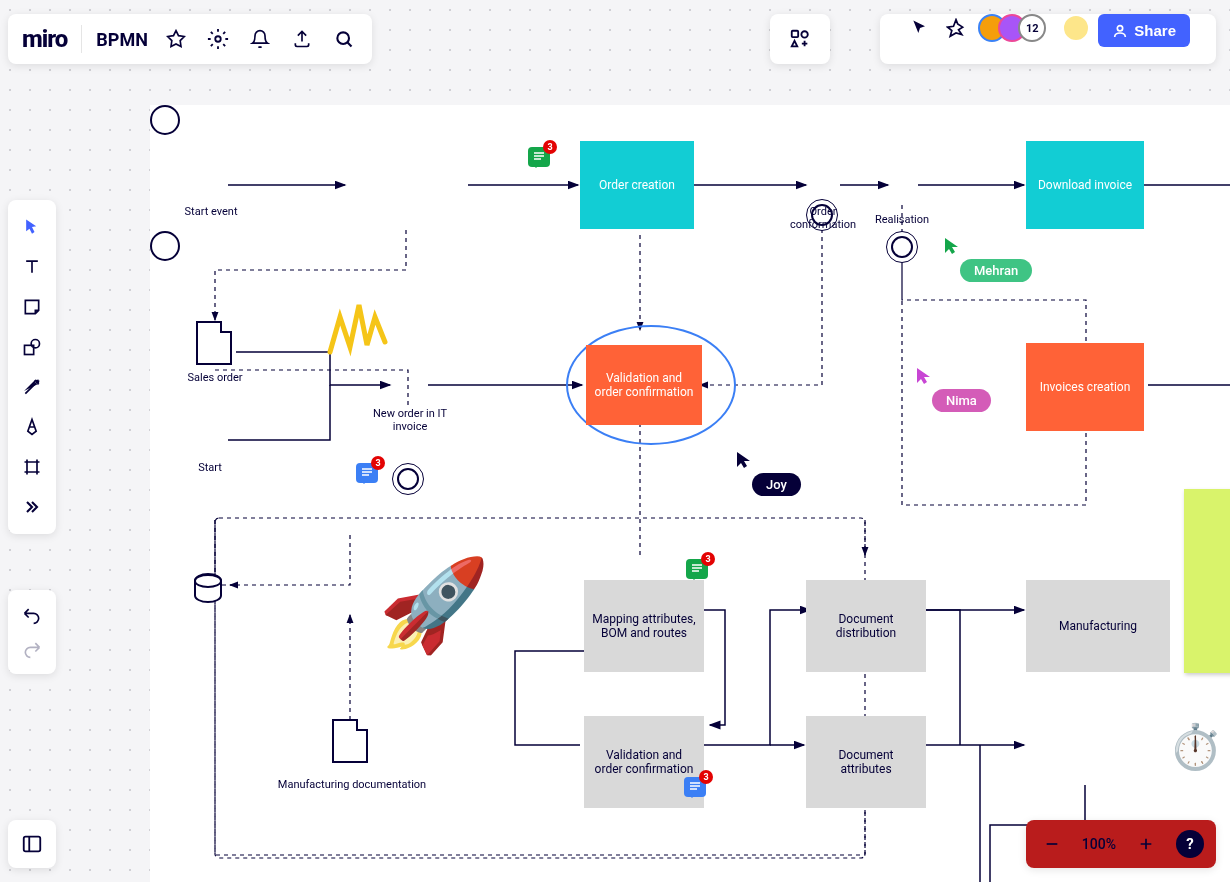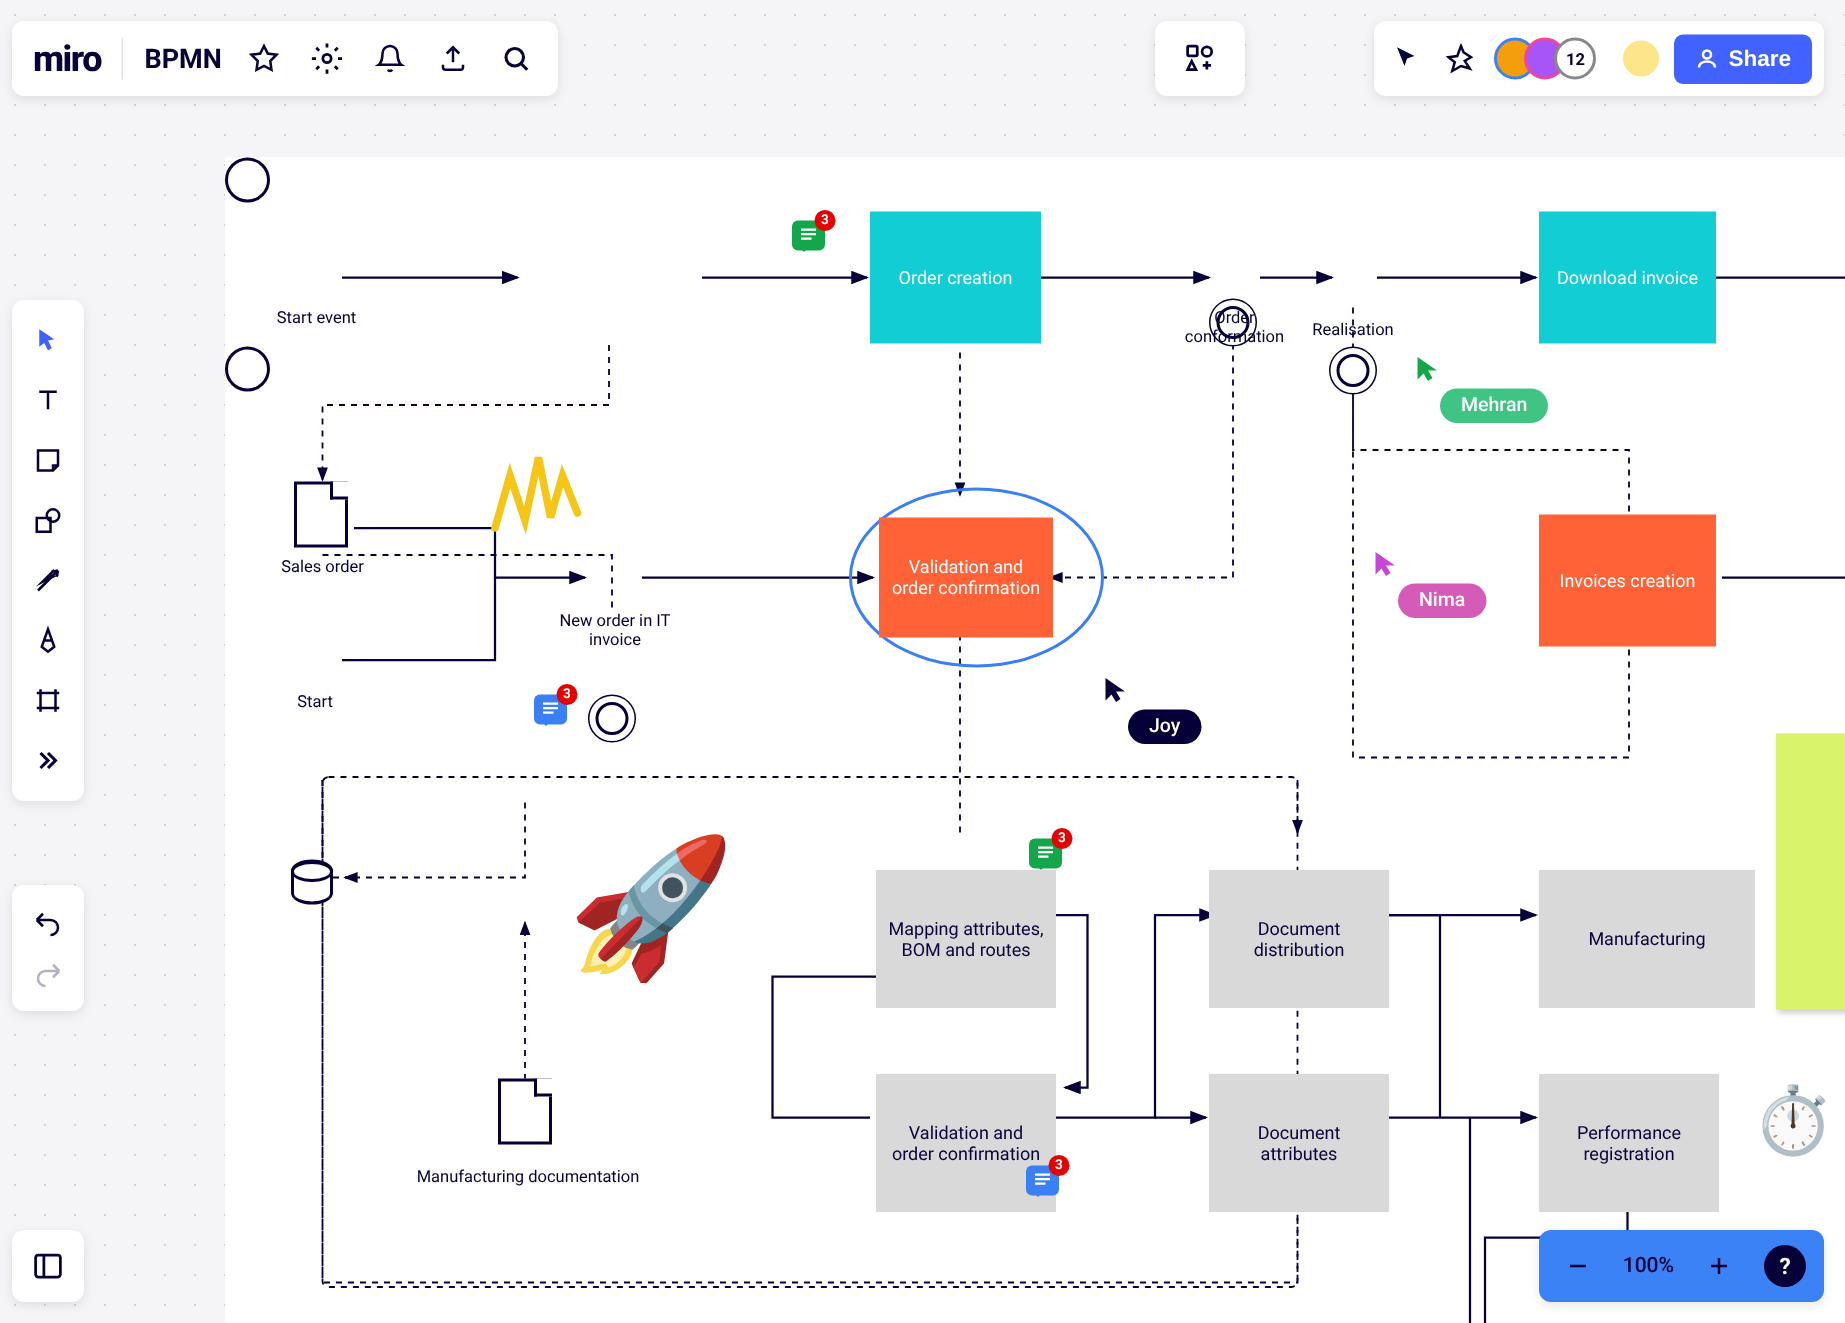--- a/index.html
+++ b/index.html
@@ -4,31 +4,31 @@
 <style>
 *{box-sizing:border-box;margin:0;padding:0;}
 body{font-family:-apple-system,BlinkMacSystemFont,"Segoe UI",Roboto,sans-serif;width:1230px;height:882px;background:#f5f5f7;overflow:hidden;position:relative;}
 .dotgrid{position:absolute;inset:0;background-image:radial-gradient(circle,#d0d0d5 1px,transparent 1px);background-size:20px 20px;}
 .topbar-left{position:absolute;top:14px;left:8px;height:50px;background:#fff;border-radius:8px;box-shadow:0 2px 8px rgba(0,0,0,0.1);display:flex;align-items:center;padding:0 14px;gap:14px;}
 .logo{font-size:24px;font-weight:800;color:#050038;letter-spacing:-1px;}
 .divider{width:1px;height:28px;background:#e5e5e5;}
 .board-name{font-size:18px;font-weight:700;color:#050038;}
 .icon-btn{width:28px;height:28px;display:flex;align-items:center;justify-content:center;cursor:pointer;color:#050038;}
 .topbar-apps{position:absolute;top:14px;left:770px;height:50px;width:60px;background:#fff;border-radius:8px;box-shadow:0 2px 8px rgba(0,0,0,0.1);display:flex;align-items:center;justify-content:center;}
-.topbar-right{position:absolute;top:14px;right:14px;height:50px;background:#fff;border-radius:8px;box-shadow:0 2px 8px rgba(0,0,0,0.1);display:flex;align-items:center;padding:0 8px;gap:8px;}
+.topbar-right{position:absolute;top:14px;right:14px;height:50px;background:#fff;border-radius:8px;box-shadow:0 2px 8px rgba(0,0,0,0.1);display:flex;align-items:flex-start;padding:0 26px;gap:8px;}
 .avatar{width:28px;height:28px;border-radius:50%;border:2px solid #fff;display:flex;align-items:center;justify-content:center;font-size:11px;font-weight:700;color:#fff;}
 .avatar-stack{display:flex;align-items:center;}
 .avatar-stack .avatar{margin-left:-8px;}
 .avatar-stack .avatar:first-child{margin-left:0;}
 .share-btn{display:flex;align-items:center;gap:6px;background:#4262ff;color:#fff;border:none;padding:8px 14px;border-radius:6px;font-size:15px;font-weight:600;cursor:pointer;}
 .sidebar{position:absolute;top:200px;left:8px;width:48px;background:#fff;border-radius:8px;box-shadow:0 2px 8px rgba(0,0,0,0.1);display:flex;flex-direction:column;align-items:center;padding:10px 0;gap:6px;}
 .side-tool{width:34px;height:34px;display:flex;align-items:center;justify-content:center;cursor:pointer;color:#050038;}
 .undo-panel{position:absolute;top:590px;left:8px;width:48px;background:#fff;border-radius:8px;box-shadow:0 2px 8px rgba(0,0,0,0.1);display:flex;flex-direction:column;align-items:center;padding:8px 0;}
 .overview-btn{position:absolute;bottom:14px;left:8px;width:48px;height:48px;background:#fff;border-radius:8px;box-shadow:0 2px 8px rgba(0,0,0,0.1);display:flex;align-items:center;justify-content:center;}
-.zoom-panel{position:absolute;bottom:14px;right:14px;height:48px;background:#3b82f6;border-radius:8px;box-shadow:0 2px 8px rgba(0,0,0,0.1);display:flex;align-items:center;padding:0 12px;gap:16px;}
+.zoom-panel{position:absolute;bottom:14px;right:14px;height:48px;background:#b91c1c;border-radius:8px;box-shadow:0 2px 8px rgba(0,0,0,0.1);display:flex;align-items:center;padding:0 12px;gap:16px;}
 .zoom-val{font-size:14px;color:#050038;font-weight:500;}
 .help-btn{width:28px;height:28px;border-radius:50%;background:#050038;color:#fff;display:flex;align-items:center;justify-content:center;font-size:15px;font-weight:700;}
 .canvas{position:absolute;top:105px;left:150px;right:0;bottom:0;background:#fff;}
 .node{position:absolute;display:flex;align-items:center;justify-content:center;text-align:center;font-size:12px;padding:8px;}
 .teal{background:#12cdd4;color:#fff;}
 .orange{background:#ff6237;color:#fff;}
 .grey{background:#d9d9d9;color:#050038;margin-top:17px;}
 .circle{width:30px;height:30px;border:2px solid #050038;border-radius:50%;background:#fff;}
 .dbl-circle{width:32px;height:32px;border:1px solid #050038;border-radius:50%;position:relative;background:#fff;}
 .dbl-circle::after{content:'';position:absolute;inset:4px;border:2px solid #050038;border-radius:50%;}
@@ -197,23 +197,20 @@
 <div class="node grey" style="left:656px;top:458px;width:120px;height:92px;">
       <span>Document distribution</span>
     </div>
 <div class="node grey" style="left:656px;top:594px;width:120px;height:92px;">
       <span>Document attributes</span>
     </div>
 
 <div class="node grey" style="left:876px;top:458px;width:144px;height:92px;">
       <span>Manufacturing</span>
     </div>
-<div class="node grey" style="left:876px;top:594px;width:120px;height:92px;">
-      <span>Performance registration</span>
-    </div>
 
 <div class="sticky-yellow" style="left:1034px;top:384px;width:60px;height:184px;"></div>
 <div style="position:absolute;left:1018px;top:616px;font-size:44px;">⏱️</div>
 
 </div>
 
 <div class="topbar-left">
   <span class="logo">miro</span>
   <div class="divider"></div>
   <span class="board-name">BPMN</span>

